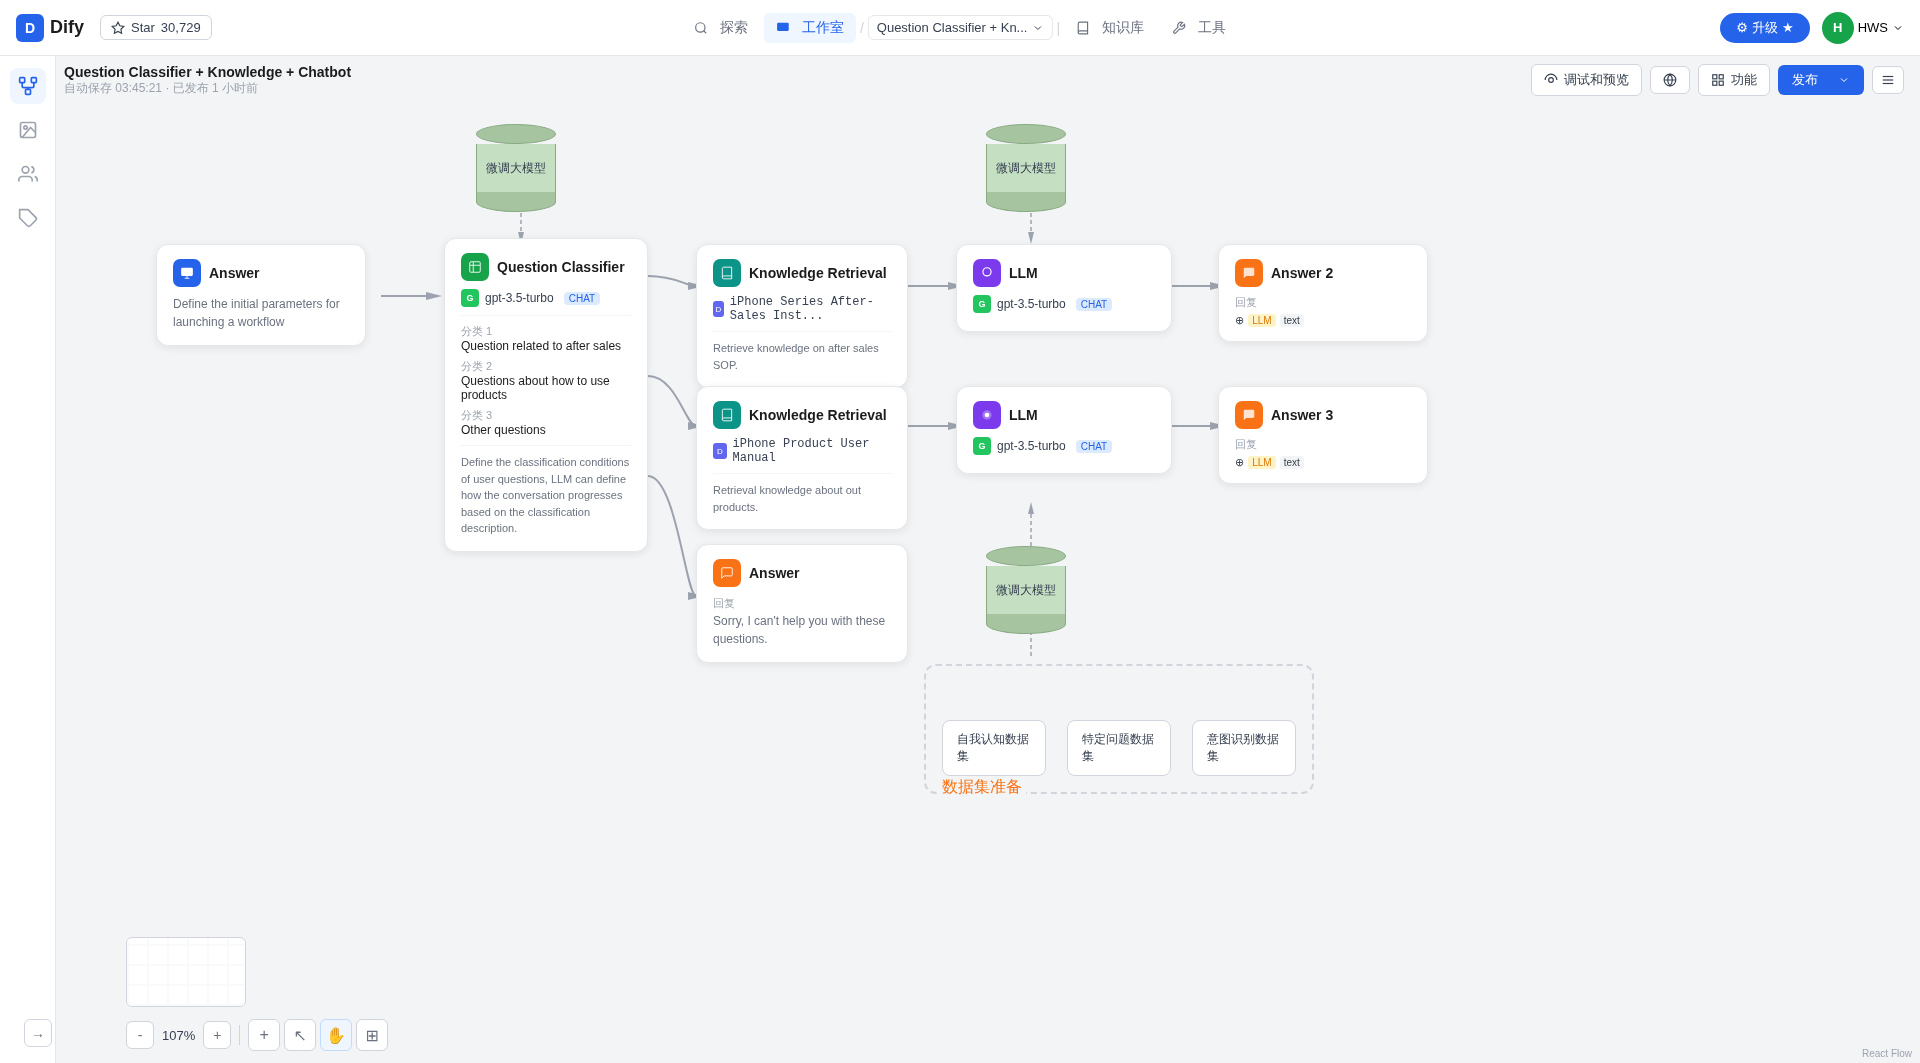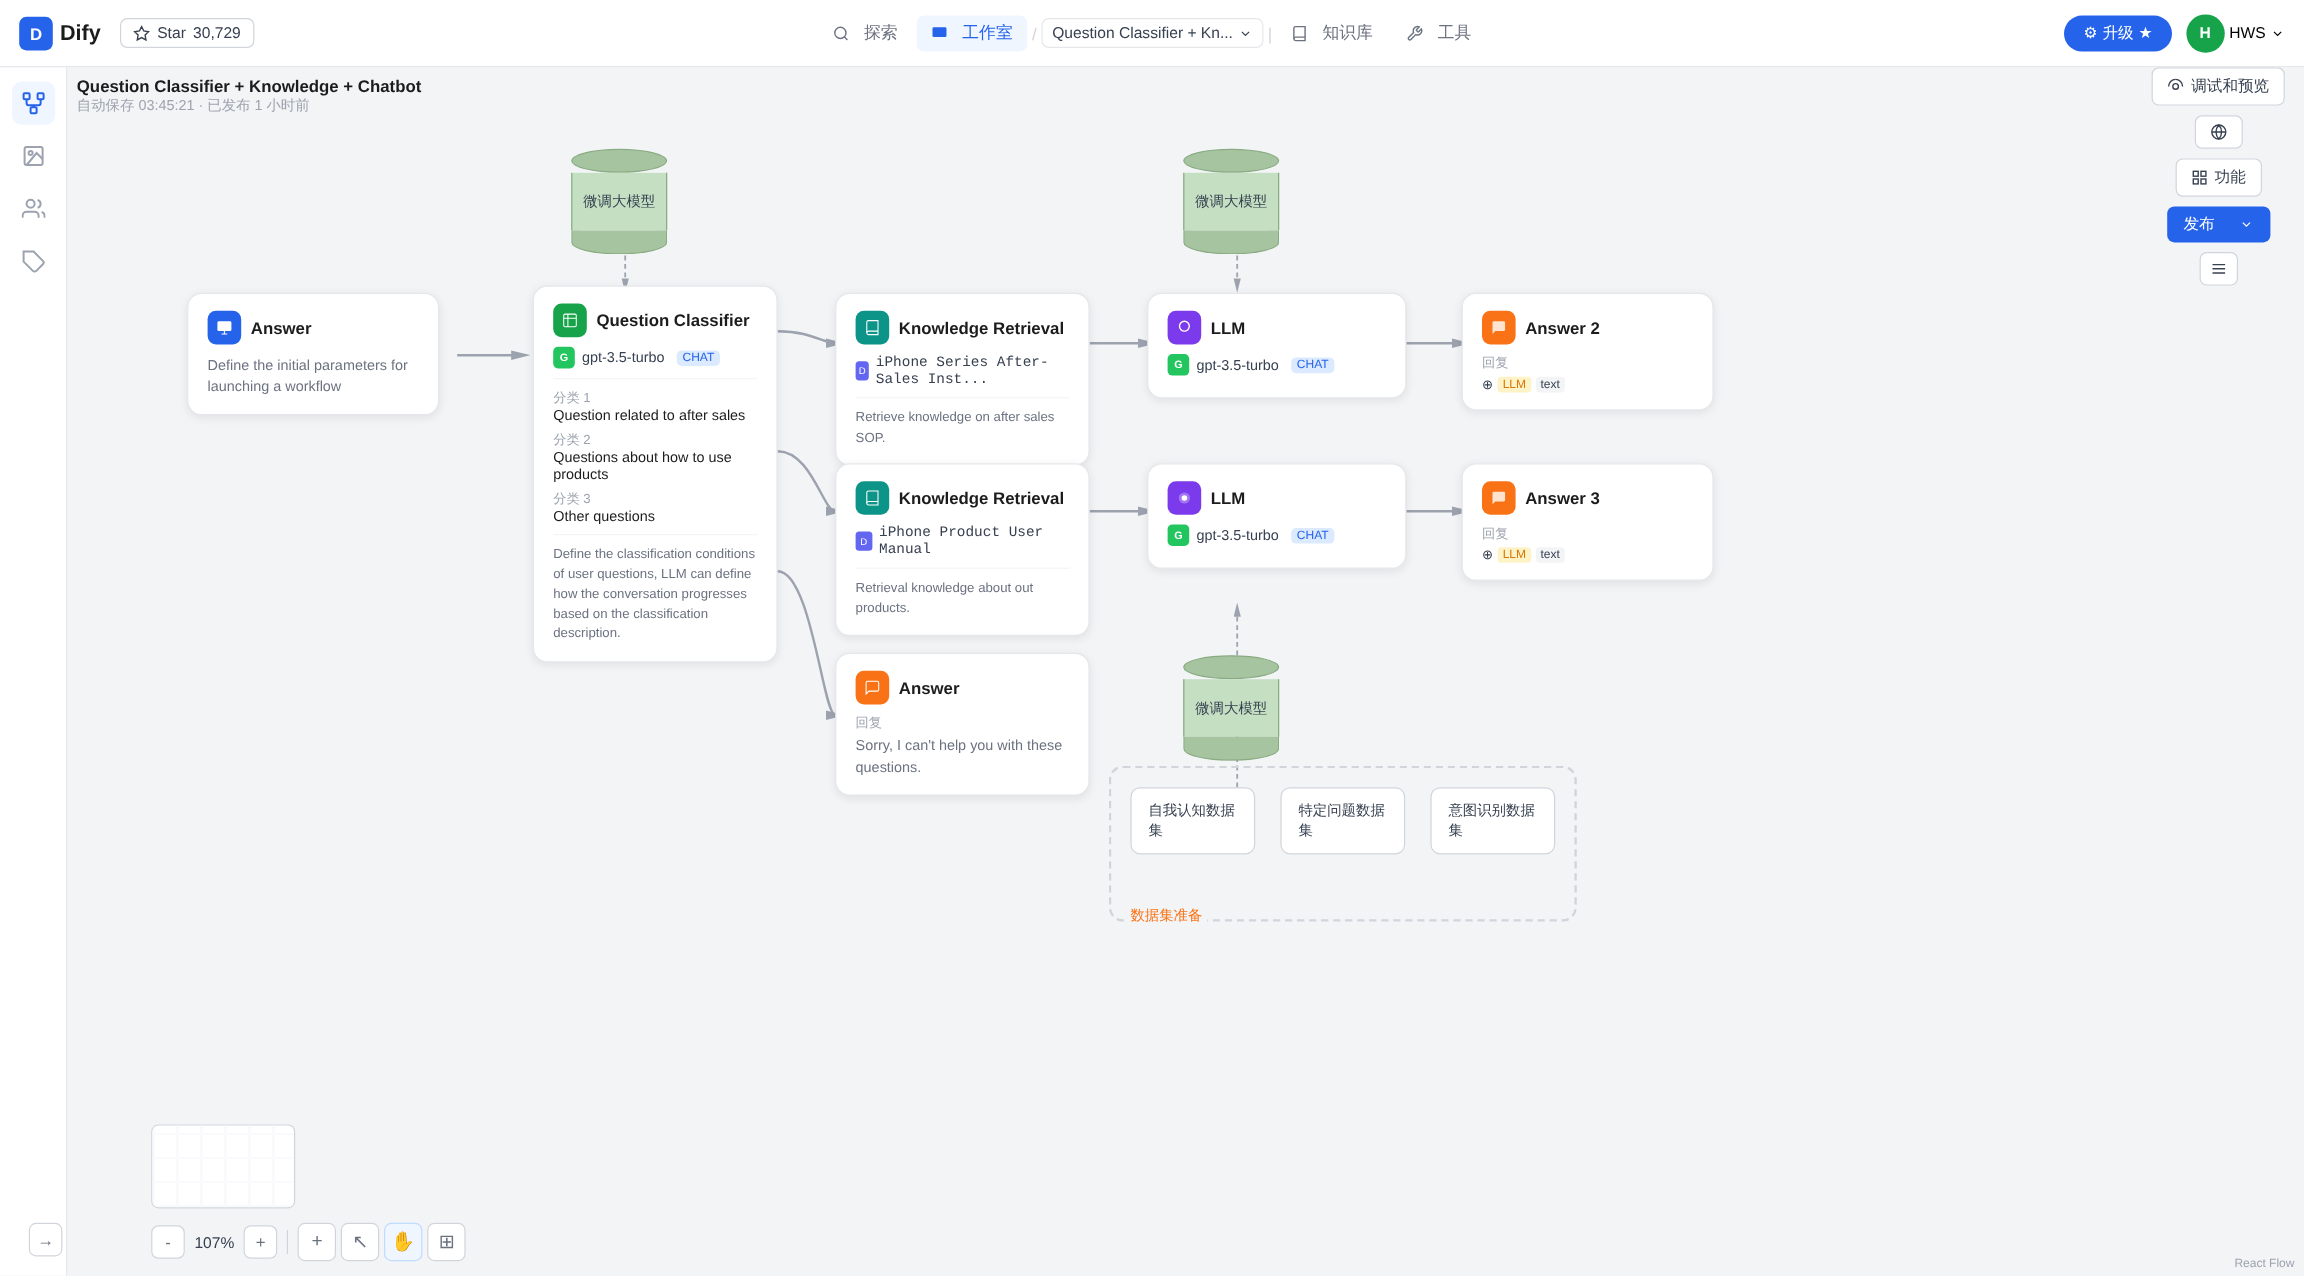--- a/index.html
+++ b/index.html
@@ -30,21 +30,21 @@
       width: 56px; background: #fff; border-right: 1px solid #e5e7eb;
       display: flex; flex-direction: column; align-items: center; padding: 12px 0; gap: 8px; z-index: 50;
     }
     .sidebar-icon { width: 36px; height: 36px; border-radius: 8px; display: flex; align-items: center; justify-content: center; cursor: pointer; color: #9ca3af; font-size: 18px; }
     .sidebar-icon.active { background: #eff6ff; color: #2563eb; }
 
     
     .editor-toolbar {
       position: absolute; right: 0; top: 56px; height: 48px;
       display: flex; align-items: center; gap: 8px; padding: 0 16px;
-      background: transparent; z-index: 50; flex-direction: column;
+      background: transparent; z-index: 50;
     }
     .toolbar-btn { display: flex; align-items: center; gap: 6px; padding: 6px 12px; border: 1px solid #d1d5db; border-radius: 6px; font-size: 13px; color: #374151; background: #fff; cursor: pointer; }
     .btn-publish { background: #2563eb; color: #fff; border: none; border-radius: 6px; padding: 6px 14px; font-size: 13px; cursor: pointer; display: flex; align-items: center; gap: 20px; }
 
     
     .project-info {
       position: absolute; left: 64px; top: 64px; z-index: 50;
       background: transparent;
     }
     .project-info h2 { font-size: 14px; font-weight: 600; color: #1c1c1c; }
@@ -101,21 +101,21 @@
 
     
     .answer-row { display: flex; align-items: center; gap: 4px; font-size: 11px; color: #6b7280; margin-top: 4px; }
     .var-badge { font-size: 10px; background: #fef3c7; color: #d97706; border-radius: 3px; padding: 1px 4px; }
 
     
     .cluster-box {
       position: absolute; border: 2px dashed #d1d5db; border-radius: 12px; background: transparent;
       padding: 16px;
     }
-    .cluster-label { font-size: 12px; color: #f97316; font-weight: 500; position: absolute; bottom: -6px; left: 12px; background: #f3f4f6; padding: 0 4px; }
+    .cluster-label { font-size: 16px; color: #f97316; font-weight: 500; position: absolute; bottom: -6px; left: 12px; background: #f3f4f6; padding: 0 4px; }
     .data-node {
       background: #fff; border: 1.5px solid #d1d5db; border-radius: 8px;
       padding: 10px 14px; font-size: 12px; color: #374151; font-weight: 500;
       display: inline-flex; align-items: center; justify-content: center; min-width: 80px;
     }
 
     
     .bottom-bar {
       position: absolute; bottom: 16px; left: 70px;
       display: flex; align-items: center; gap: 8px; z-index: 50;
@@ -497,21 +497,21 @@
       <span class="node-title">Answer 3</span>
     </div>
     <div style="font-size: 11px; color: #9ca3af;">回复</div>
     <div class="answer-row">
       <span style="font-size: 11px; color: #374151;">⊕</span>
       <span class="var-badge">LLM</span>
       <span class="var-badge" style="background: #f3f4f6; color: #374151;">text</span>
     </div>
   </div>
 
-  <div class="cluster-box" style="left: 868px; top: 582px; width: 390px; height: 130px; display: flex; align-items: flex-start; justify-content: space-around; gap: 21px;">
+  <div class="cluster-box" style="left: 868px; top: 608px; width: 390px; height: 130px; display: flex; align-items: flex-end; justify-content: space-around; gap: 21px;">
     <div class="data-node">自我认知数据集</div>
     <div class="data-node">特定问题数据集</div>
     <div class="data-node">意图识别数据集</div>
     <span class="cluster-label">数据集准备</span>
   </div>
 
   <div class="minimap">
     <div class="minimap-content"></div>
   </div>
 

